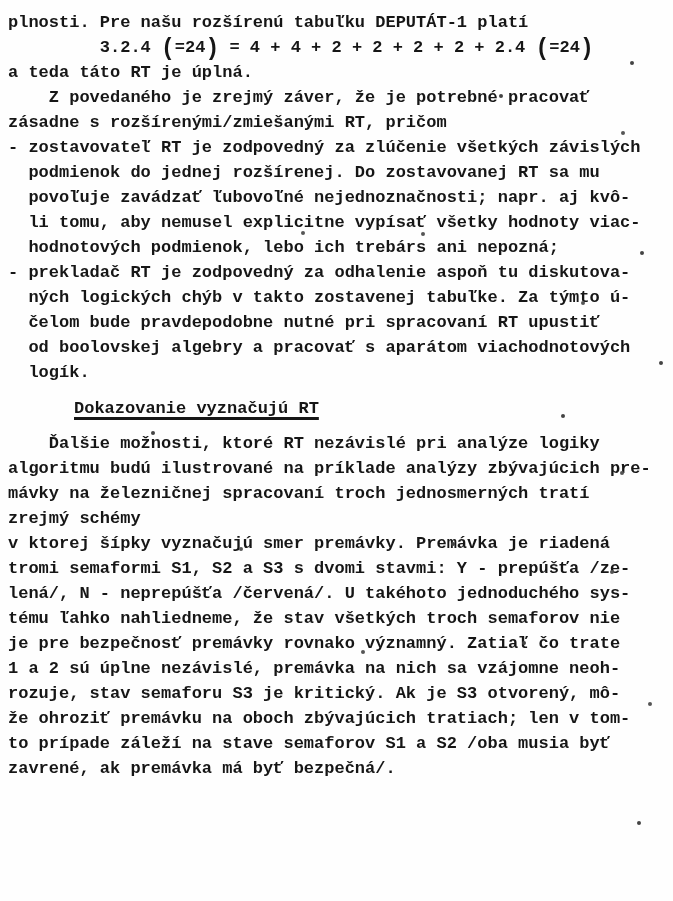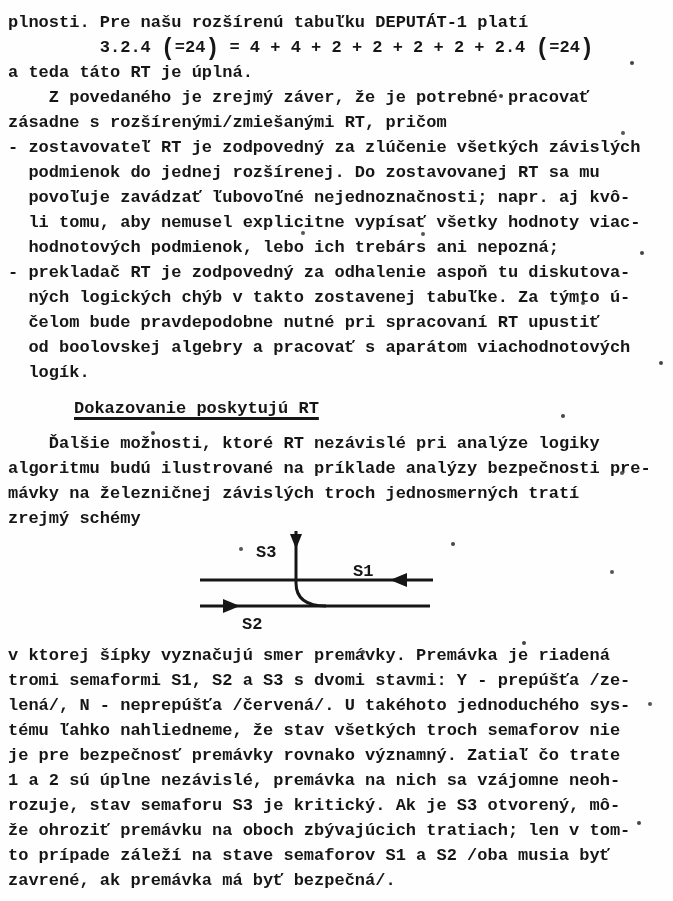--- a/index.html
+++ b/index.html
@@ -42,36 +42,19 @@
   }
 </style>
 </head>
 <body>
 
 <div class="page">
   <div class="scan-noise"></div>
 
   <div class="block"><div class="line"><span>plnosti. Pre našu rozšírenú tabuľku DEPUTÁT-1 platí</span></div><div class="line"><span>         3.2.4 </span><span class="bp">(</span><span>=24</span><span class="bp">)</span><span> = 4 + 4 + 2 + 2 + 2 + 2 + 2.4 </span><span class="bp">(</span><span>=24</span><span class="bp">)</span></div><div class="line"><span>a teda táto RT je úplná.</span></div><div class="line"><span>    Z povedaného je zrejmý záver, že je potrebné pracovať</span></div><div class="line"><span>zásadne s rozšírenými/zmiešanými RT, pričom</span></div><div class="line"><span>- zostavovateľ RT je zodpovedný za zlúčenie všetkých závislých</span></div><div class="line"><span>  podmienok do jednej rozšírenej. Do zostavovanej RT sa mu</span></div><div class="line"><span>  povoľuje zavádzať ľubovoľné nejednoznačnosti; napr. aj kvô-</span></div><div class="line"><span>  li tomu, aby nemusel explicitne vypísať všetky hodnoty viac-</span></div><div class="line"><span>  hodnotových podmienok, lebo ich trebárs ani nepozná;</span></div><div class="line"><span>- prekladač RT je zodpovedný za odhalenie aspoň tu diskutova-</span></div><div class="line"><span>  ných logických chýb v takto zostavenej tabuľke. Za týmto ú-</span></div><div class="line"><span>  čelom bude pravdepodobne nutné pri spracovaní RT upustiť</span></div><div class="line"><span>  od boolovskej algebry a pracovať s aparátom viachodnotových</span></div><div class="line"><span>  logík.</span></div></div>
 
-  <div class="heading">Dokazovanie poskytujú RT</div>
+  <div class="heading">Dokazovanie vyznačujú RT</div>
 
-  <div class="block"><div class="line"><span>    Ďalšie možnosti, ktoré RT nezávislé pri analýze logiky</span></div><div class="line"><span>algoritmu budú ilustrované na príklade analýzy bezpečnosti pre-</span></div><div class="line"><span>mávky na železničnej závislých troch jednosmerných tratí</span></div><div class="line"><span>zrejmý schémy</span></div></div>
+  <div class="block"><div class="line"><span>    Ďalšie možnosti, ktoré RT nezávislé pri analýze logiky</span></div><div class="line"><span>algoritmu budú ilustrované na príklade analýzy zbývajúcich pre-</span></div><div class="line"><span>mávky na železničnej spracovaní troch jednosmerných tratí</span></div><div class="line"><span>zrejmý schémy</span></div></div>
 
-  <div class="diagram">
-    <svg width="280" height="112" viewBox="0 0 280 112">
-
-      <line x1="20" y1="49" x2="253" y2="49" stroke="#161616" stroke-width="3"></line>
-      <polygon points="210,49 227,42 227,56" fill="#161616"></polygon>
-
-      <line x1="20" y1="75" x2="250" y2="75" stroke="#161616" stroke-width="3"></line>
-      <polygon points="60,75 43,68 43,82" fill="#161616"></polygon>
-
-      <path d="M116,0 L116,52 Q116,75 146,75" fill="none" stroke="#161616" stroke-width="3"></path>
-      <polygon points="116,18 110,3 122,3" fill="#161616"></polygon>
-
-      <text x="76" y="26" font-size="17" font-weight="bold" fill="#161616">S3</text>
-      <text x="173" y="45" font-size="17" font-weight="bold" fill="#161616">S1</text>
-      <text x="62" y="98" font-size="17" font-weight="bold" fill="#161616">S2</text>
-    </svg>
-  </div>
 
   <div class="block"><div class="line"><span>v ktorej šípky vyznačujú smer premávky. Premávka je riadená</span></div><div class="line"><span>tromi semaformi S1, S2 a S3 s dvomi stavmi: Y - prepúšťa /ze-</span></div><div class="line"><span>lená/, N - neprepúšťa /červená/. U takéhoto jednoduchého sys-</span></div><div class="line"><span>tému ľahko nahliedneme, že stav všetkých troch semaforov </span><span class="u">nie</span></div><div class="line"><span>je pre bezpečnosť premávky rovnako významný. Zatiaľ čo trate</span></div><div class="line"><span>1 a 2 sú úplne nezávislé, premávka na nich sa vzájomne neoh-</span></div><div class="line"><span>rozuje, stav semaforu S3 je kritický. Ak je S3 otvorený, mô-</span></div><div class="line"><span>že ohroziť premávku na oboch zbývajúcich tratiach; len v tom-</span></div><div class="line"><span>to prípade záleží na stave semaforov S1 a S2 /oba musia byť</span></div><div class="line"><span>zavrené, ak premávka má byť bezpečná/.</span></div></div>
 </div>
 
 </body></html>

